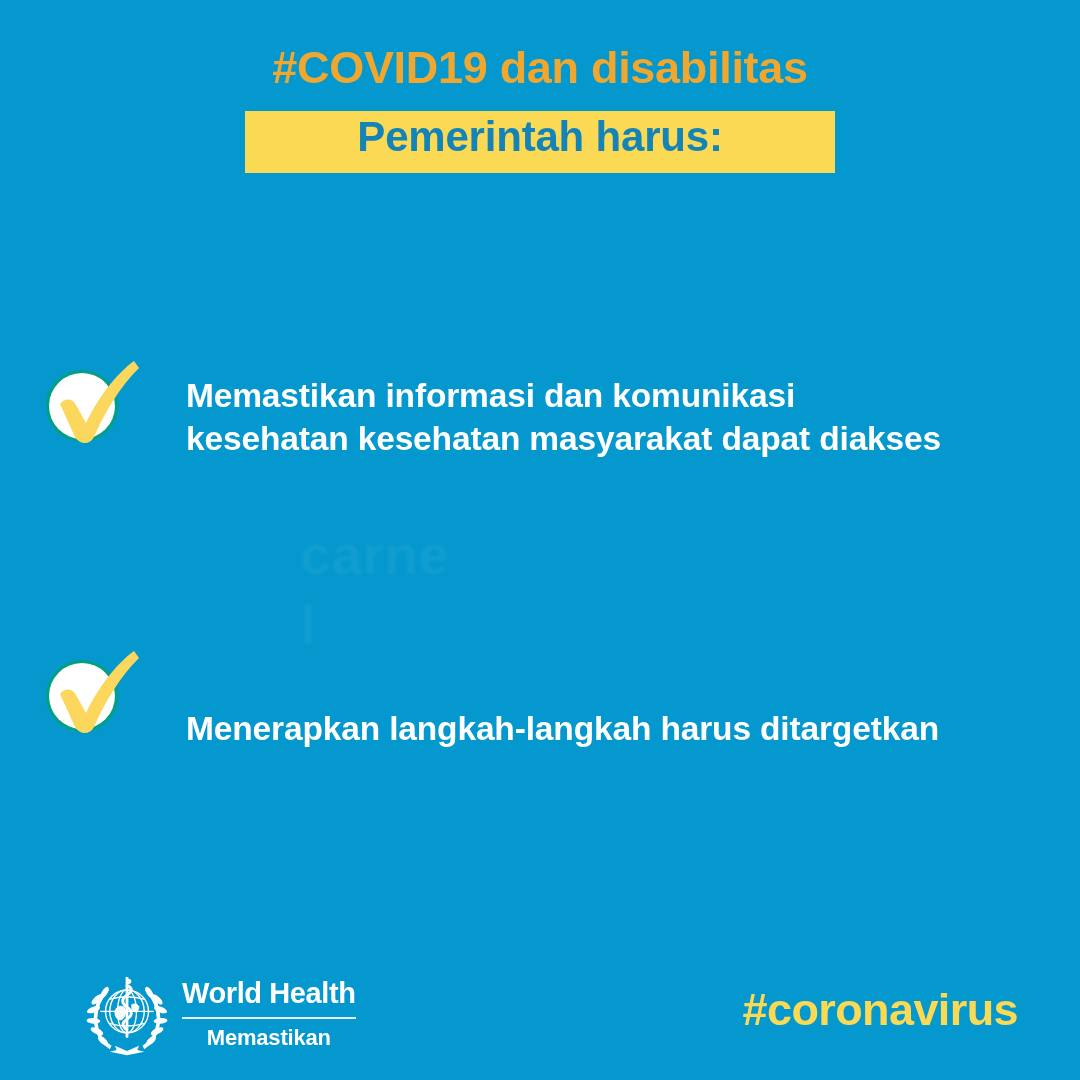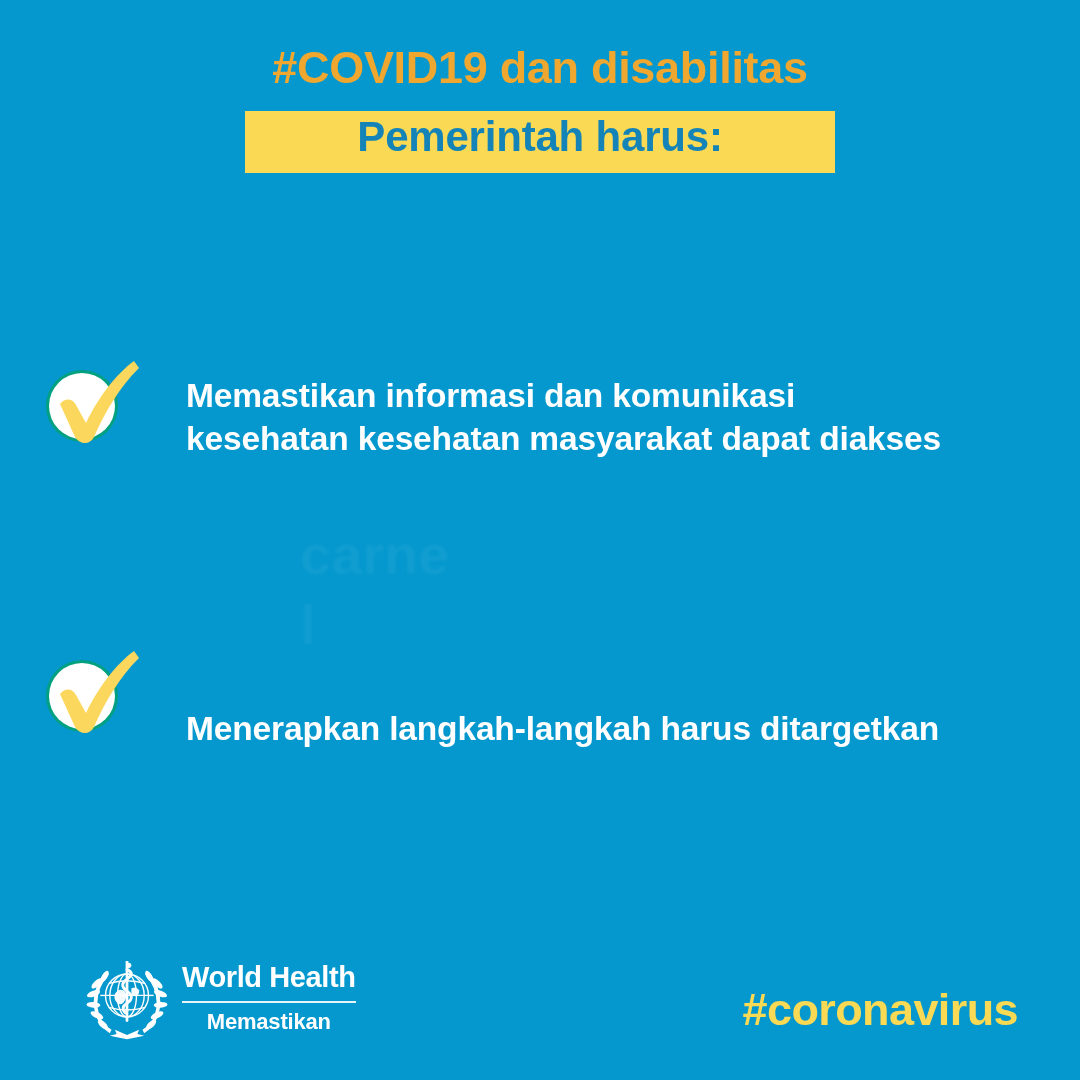--- a/index.html
+++ b/index.html
@@ -101,21 +101,21 @@
     line-height: 1.25;
     filter: blur(1.6px);
     pointer-events: none;
     user-select: none;
   }
 
   
   #who-logo {
     position: absolute;
     left: 84px;
-    bottom: 36px;
+    bottom: 20px;
     display: flex;
     align-items: flex-start;
   }
   #who-emblem { width: 86px; height: 92px; flex: 0 0 auto; margin-top: 4px; }
   #who-emblem svg { display: block; width: 86px; height: 92px; }
   #who-wordmark {
     margin-left: 12px;
     padding-top: 14px;
   }
   .who-line {

